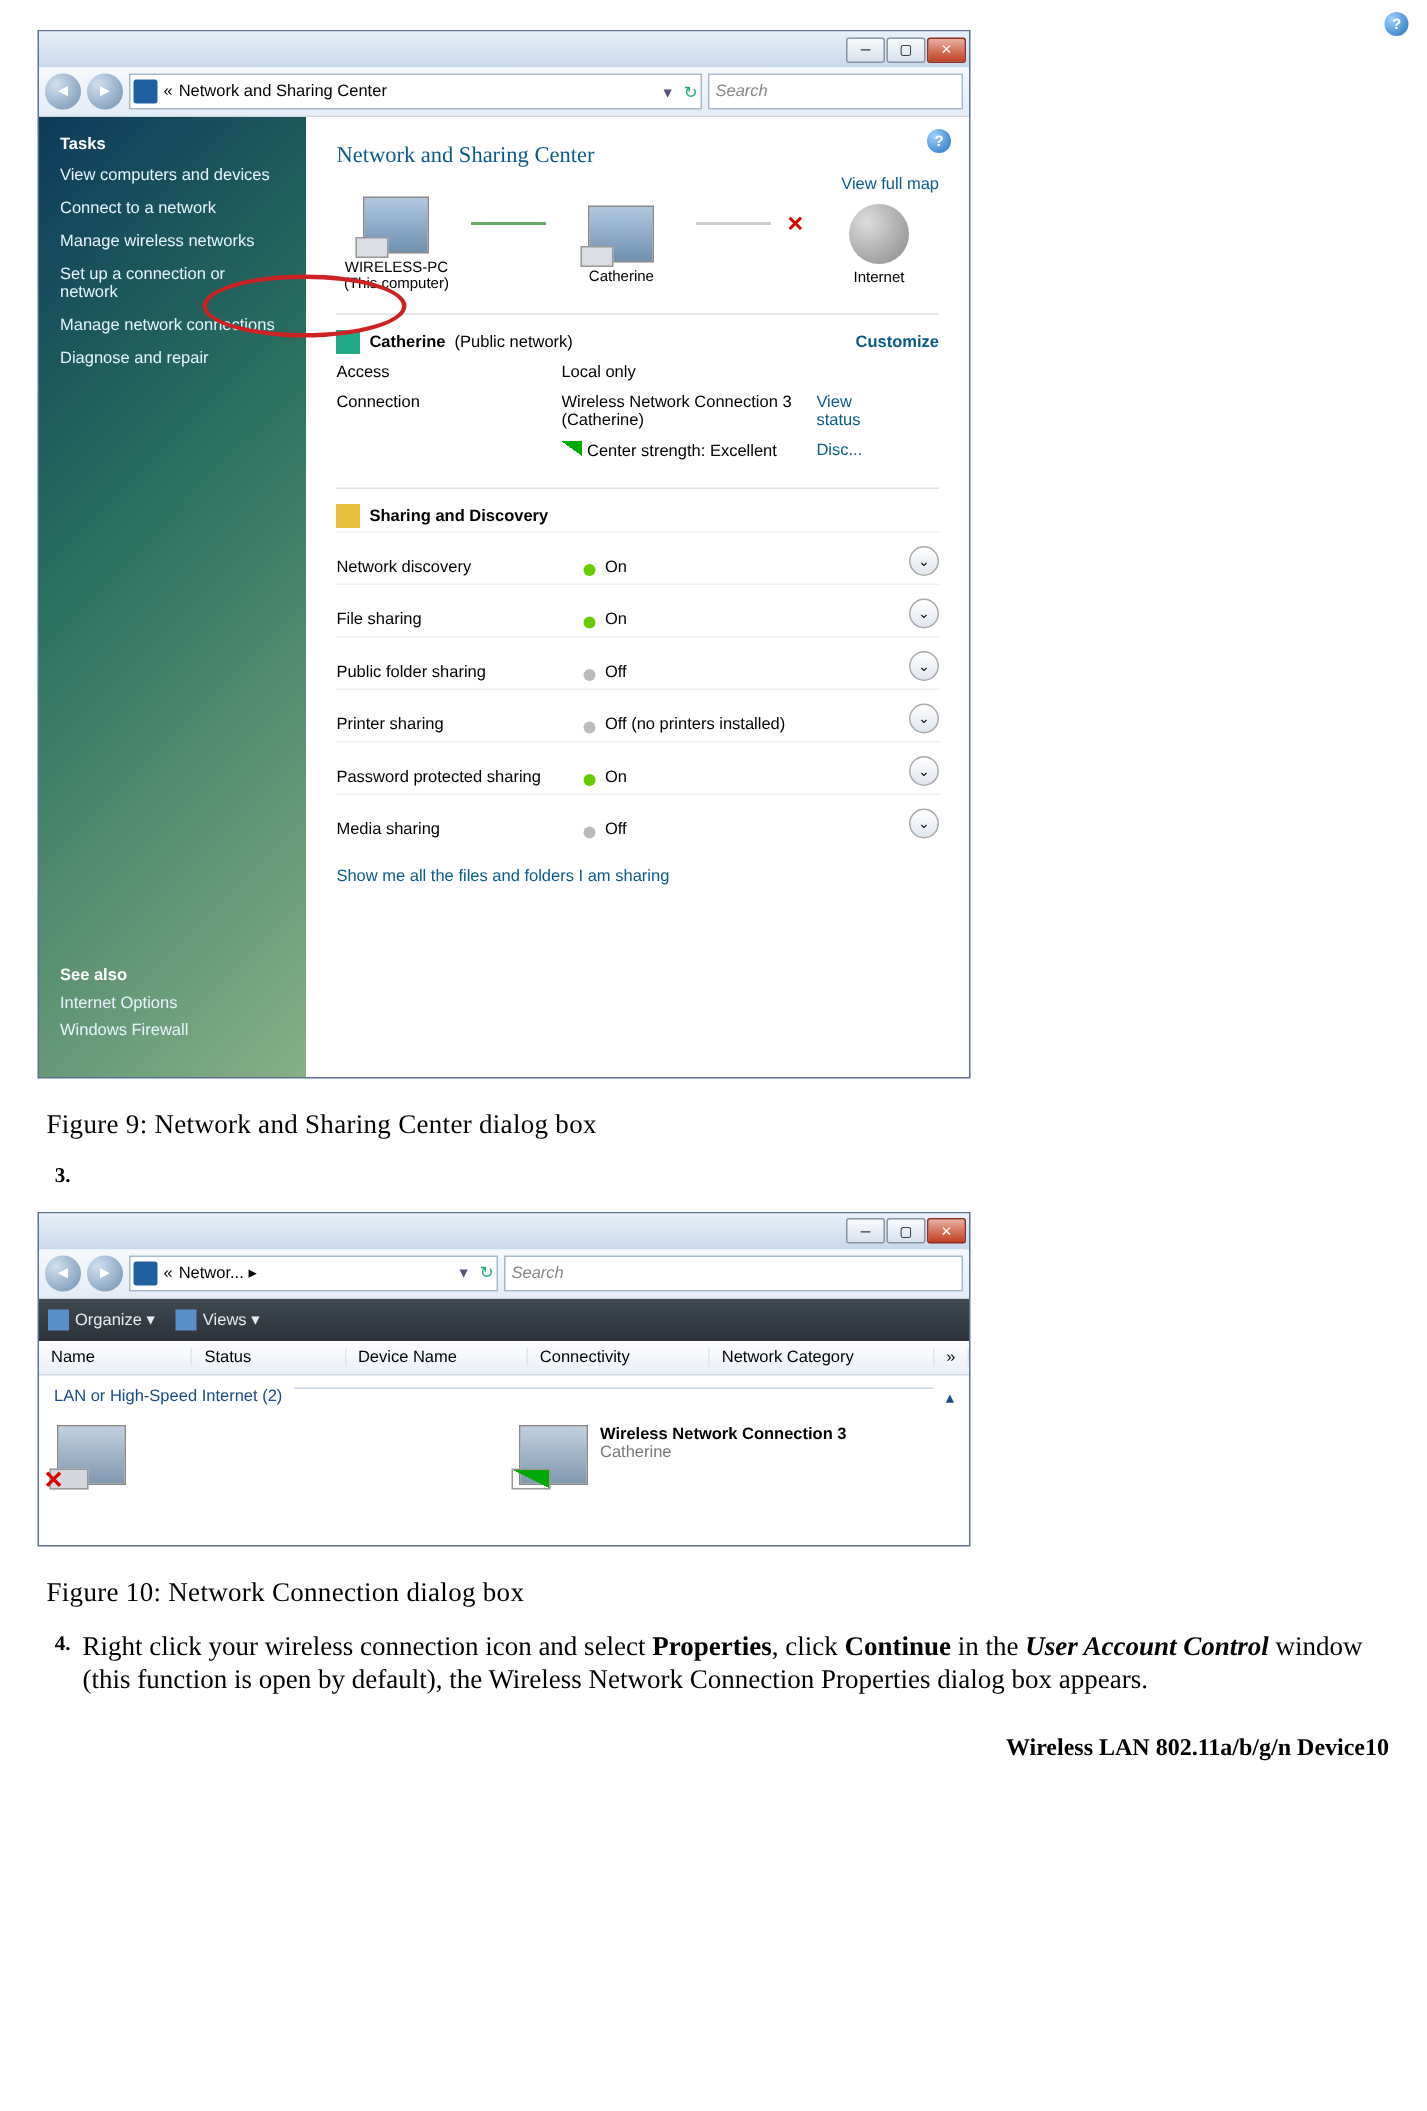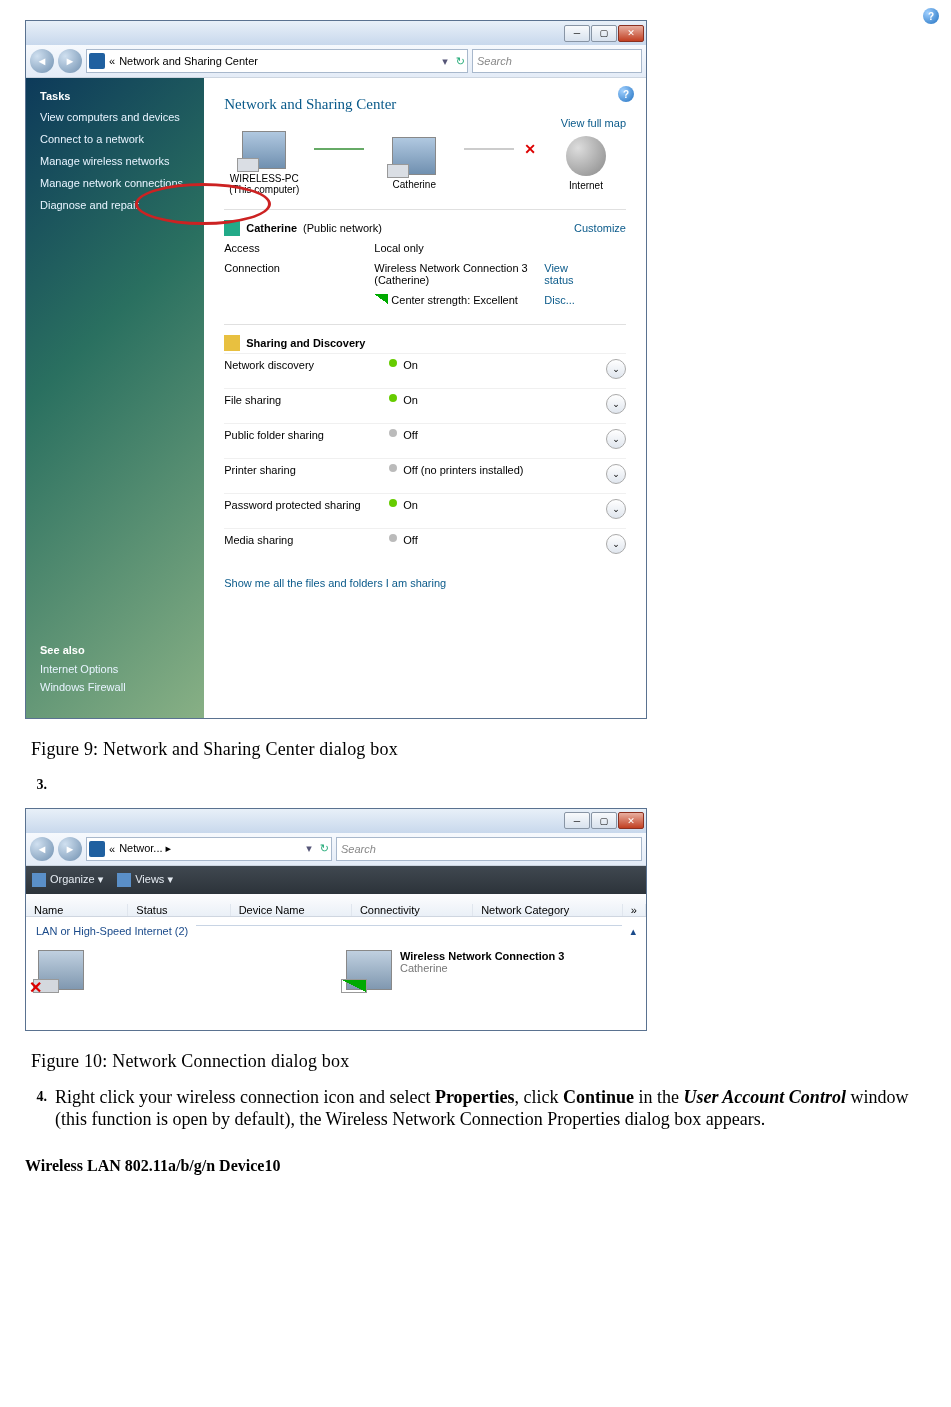--- a/index.html
+++ b/index.html
@@ -27,54 +27,54 @@
 .maprow{display:flex;justify-content:center;align-items:center;gap:10px;margin:18px 0 6px;position:relative}
 .maplink{position:absolute;right:0;top:-14px;color:#0a5a8a;font-size:11px}
 .node{width:80px;text-align:center;font-size:10px}
 .pcicon{width:42px;height:36px;background:linear-gradient(#b0c8e0,#7090b0);border:1px solid #888;margin:0 auto 4px;position:relative}
 .pcicon:after{content:"";position:absolute;left:-6px;bottom:-4px;width:20px;height:12px;background:#dadee4;border:1px solid #999}
 .globe{width:40px;height:40px;border-radius:50%;background:radial-gradient(circle at 30% 30%,#ddd,#888);margin:0 auto 4px}
 .conn{width:50px;height:2px;background:#6a6;margin-top:-28px}
 .xmark{color:#d00;font-weight:bold;font-size:14px;margin-top:-28px}
 .section{border-top:1px solid #e0e0e0;margin-top:14px;padding-top:8px}
 .sechdr{display:flex;align-items:center;gap:6px;font-size:11px;font-weight:bold;padding:2px 0}
-.sechdr .cust{margin-left:auto;color:#0a5a8a;font-weight:normal}
+.sechdr .cust{margin-left:auto;color:#0a5a8a;font-weight:bold}
 .kvrow{display:flex;padding:4px 0;font-size:11px}
 .kvrow .k{width:150px}
 .kvrow .v{width:170px}
 .kvrow .link{color:#0a5a8a;width:40px}
 .sigbars{display:inline-block;width:14px;height:10px;background:linear-gradient(to top right,transparent 50%,#0a0 50%)}
-.sharerow{display:flex;align-items:flex-start;padding:5px 0;font-size:11px;border-top:1px solid #f0f0f0;min-height:24px}
+.sharerow{display:flex;align-items:flex-end;padding:5px 0;font-size:11px;border-top:1px solid #f0f0f0;min-height:24px}
 .sharerow .k{width:165px}
 .sharerow .dot{width:8px;height:8px;border-radius:50%;margin-right:6px}
 .sharerow .dot.on{background:#6c0}
 .sharerow .dot.off{background:#bbb}
 .sharerow .v{flex:1}
 .expbtn{width:18px;height:18px;border:1px solid #aaa;border-radius:50%;background:linear-gradient(#fff,#e0e6ee);display:flex;align-items:center;justify-content:center;font-size:9px}
 .footlinks{margin-top:12px}
 .footlinks div{color:#0a5a8a;font-size:11px;padding:2px 0}
 .caption{font-size:18px;font-family:"Segoe UI Light","Segoe UI";letter-spacing:0.2px;margin:10px 0 14px 6px}
 .bodytext{font-size:18px;font-family:"Segoe UI Light","Segoe UI";line-height:1.25;margin:0 0 14px}
 .step{display:flex;gap:8px}
 .step .num{font-weight:bold;font-size:14px;min-width:22px;padding-top:2px;text-align:right}
 .bold{font-weight:bold}
 .win2-body{background:#fff}
 .toolbar2{height:28px;background:linear-gradient(#404850,#2c333a);display:flex;align-items:center;color:#e5ebf2;font-size:11px;padding:0 6px;gap:14px}
 .toolbar2 .btn{display:flex;align-items:flex-start;gap:4px}
-.col-hdr{display:flex;background:linear-gradient(#fdfdfe,#eaf0f7);border-bottom:1px solid #cfd6e0;font-size:11px;height:22px;align-items:flex-end}
+.col-hdr{display:flex;background:linear-gradient(#fdfdfe,#eaf0f7);border-bottom:1px solid #cfd6e0;font-size:11px;height:22px;align-items:center}
 .col-hdr div{padding:0 8px;border-right:1px solid #e0e6ee}
 .grouphdr{color:#1a4a8a;font-size:11px;padding:8px 10px;display:flex;}
 .grouphdr .line{flex:1;height:1px;background:#c8d4e4;margin:0 8px}
 .grouphdr .chev{color:#1a4a8a;font-size:11px}
 .connrow{display:flex;gap:20px;padding:4px 12px 40px}
 .connitem{display:flex;gap:8px;width:290px;font-size:11px}
 .nic-icon{width:44px;height:38px;background:linear-gradient(#c0d0e0,#8098b0);border:1px solid #888;position:relative;flex-shrink:0}
 .nic-icon .plug{position:absolute;left:-6px;bottom:-4px;width:24px;height:12px;background:#d4d8de;border:1px solid #999}
 .redx{position:absolute;left:-10px;bottom:-8px;color:#d00;font-weight:bold;font-size:16px}
-.footer{display:flex;justify-content:flex-start;font-size:16px;font-weight:bold;margin-top:26px;font-family:"Segoe UI"}
+.footer{display:flex;justify-content:flex-end;font-size:16px;font-weight:bold;margin-top:26px;font-family:"Segoe UI"}
 </style>
 </head>
 <body>
 
 <div class="win" style="width:620px">
   <div class="titlebar">
     <div class="tbtn">─</div>
     <div class="tbtn">▢</div>
     <div class="tbtn close">✕</div>
   </div>
@@ -91,20 +91,21 @@
     <div class="searchbox">
       <span>Search</span>
     </div>
   </div>
   <div class="win1-body">
     <div class="sidebar">
       <div class="tasks-hdr">Tasks</div>
       <div class="task">View computers and devices</div>
       <div class="task">Connect to a network</div>
       <div class="task">Manage wireless networks</div>
+      <div class="task">Set up a connection or network</div>
       <div class="task hilite">Manage network connections</div>
       <div class="task">Diagnose and repair</div>
       <div class="seealso">
         <div class="hdr">See also</div>
         <div>Internet Options</div>
         <div>Windows Firewall</div>
       </div>
     </div>
     <div class="circle"></div>
     <div class="main">

